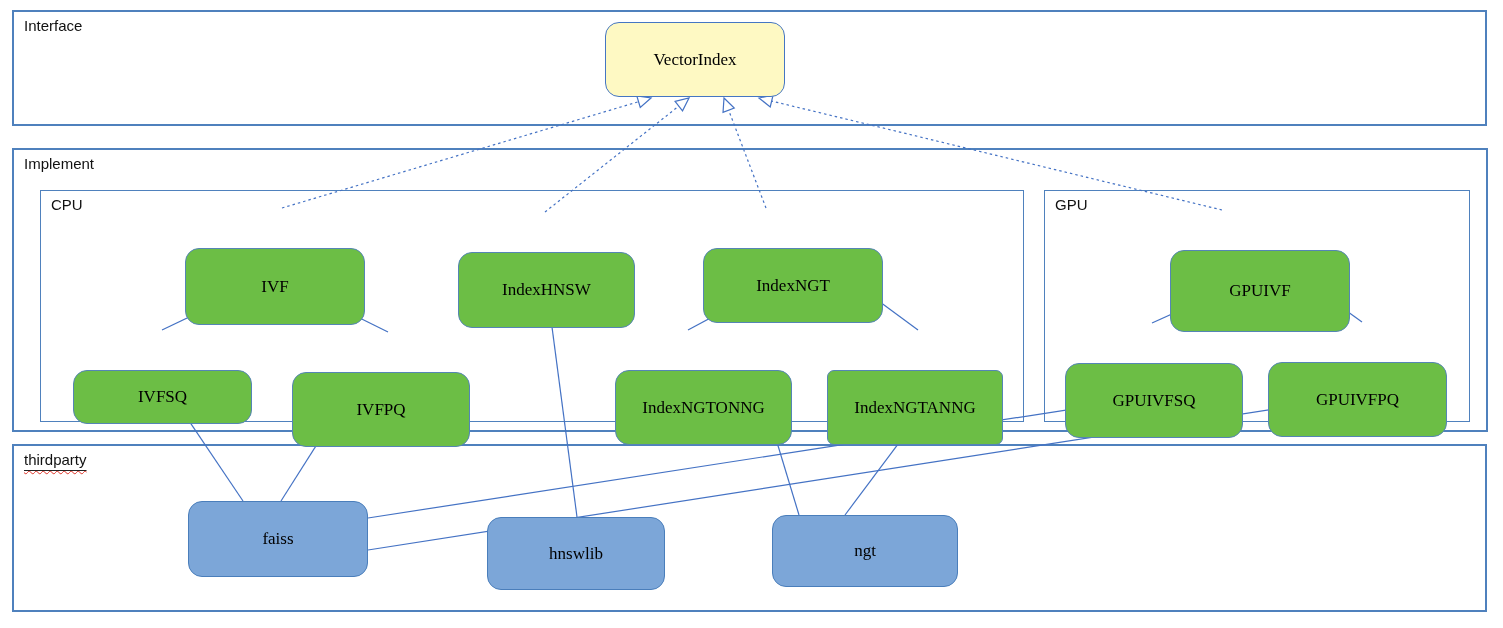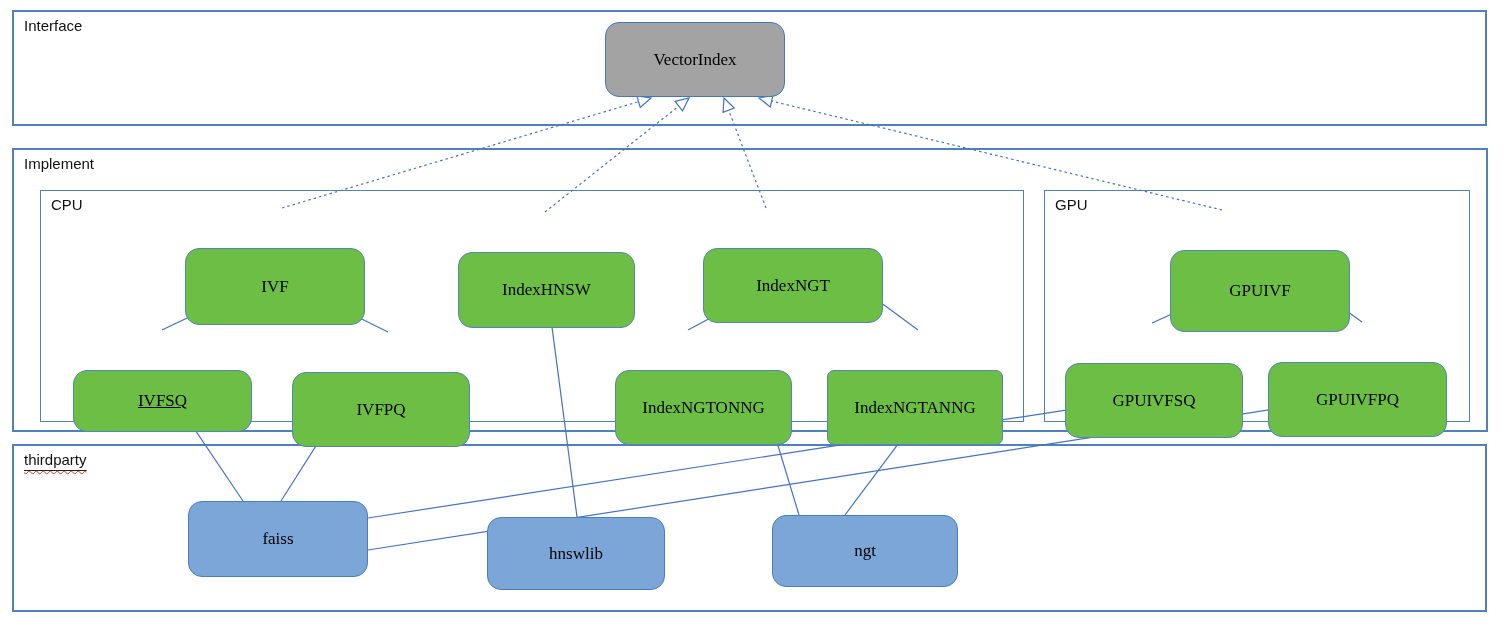--- a/index.html
+++ b/index.html
@@ -24,21 +24,21 @@
   #edge-layer {
     position:absolute; left:0; top:0; width:1503px; height:628px;
     z-index:2; pointer-events:none;
   }
   .node {
     position:absolute; box-sizing:border-box; border-radius:14px;
     display:flex; align-items:center; justify-content:center;
     font-family:"Liberation Serif", serif; font-size:17px; color:#000000;
     z-index:3; text-align:center;
   }
-  .node.interface { background:#a3a3a3; border:1.5px solid #4576c3; }
+  .node.interface { background:#fef9c3; border:1.5px solid #4576c3; }
   .node.cpu, .node.gpu { background:#6cbe45; border:1.5px solid #5585b5;margin-top:40px; }
   .node.thirdparty { background:#7ca6d8; border:1.5px solid #4a7ebb; }
 </style>
 </head>
 <body>
 
 <div id="canvas">
   <svg id="edge-layer" viewBox="0 0 1503 628" width="1503" height="628" xmlns="http://www.w3.org/2000/svg">
       <g>
         <line x1="282" y1="208" x2="638.5417725382355" y2="101.71383474469944" stroke="#4472c4" stroke-width="1.2" stroke-dasharray="2.5,3"></line>
@@ -129,21 +129,21 @@
     </div>
     <div class="node cpu" style="left: 185px; top: 208px; width: 180px; height: 77px;">
       <span>IVF</span>
     </div>
     <div class="node cpu" style="left: 458px; top: 212px; width: 177px; height: 76px;">
       <span>IndexHNSW</span>
     </div>
     <div class="node cpu" style="left: 703px; top: 208px; width: 180px; height: 75px;">
       <span>IndexNGT</span>
     </div>
-    <div class="node cpu" style="left: 73px; top: 330px; width: 179px; height: 62px; text-decoration: underline;">
+    <div class="node cpu" style="left: 73px; top: 330px; width: 179px; height: 54px;">
       <span>IVFSQ</span>
     </div>
     <div class="node cpu" style="left: 292px; top: 332px; width: 178px; height: 75px;">
       <span>IVFPQ</span>
     </div>
     <div class="node cpu" style="left: 615px; top: 330px; width: 177px; height: 75px;">
       <span>IndexNGTONNG</span>
     </div>
     <div class="node cpu" style="left: 827px; top: 330px; width: 176px; height: 75px; border-radius: 7px;">
       <span>IndexNGTANNG</span>

